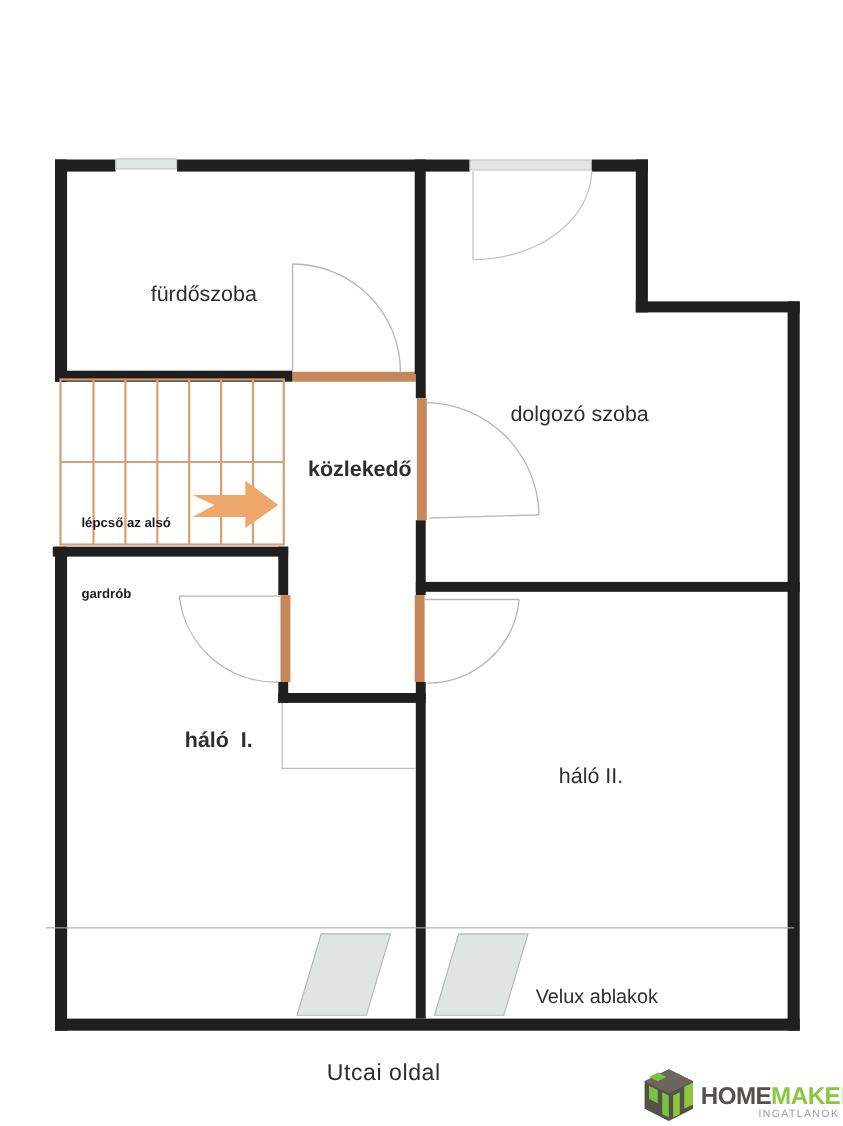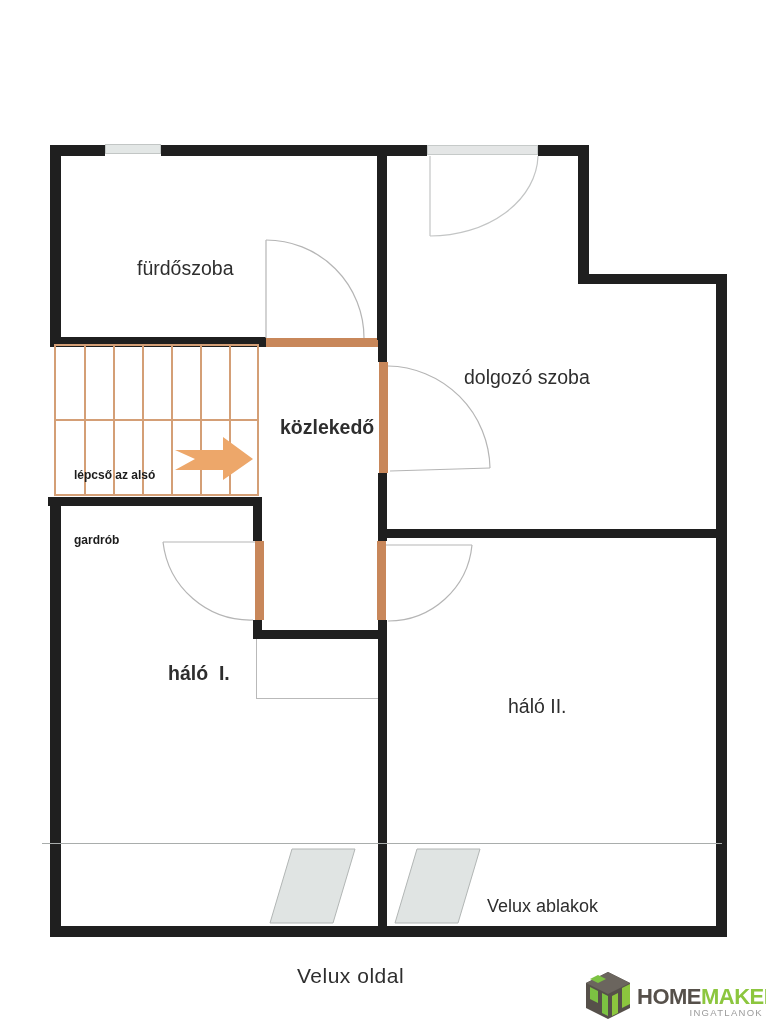--- a/index.html
+++ b/index.html
@@ -19,21 +19,21 @@
   #logo-text{position:absolute;left:637px;top:984px;font-size:22px;font-weight:bold;letter-spacing:-0.5px;white-space:nowrap;}
   #logo-tagline{position:absolute;left:660px;top:1007px;width:103px;text-align:right;font-size:9.5px;letter-spacing:1.3px;color:#9b9b9b;}
   .brand-dark{color:#56504a;text-align:right;}
   .brand-green{color:#8cc63e;}
 </style>
 </head>
 <body>
 
 <div id="plan">
 
-  <div class="titletext" style="left:297px;top:964px;">Velux oldal</div>
+  <div class="titletext" style="left:297px;top:964px;">Utcai oldal</div>
 
   <div class="wall" style="left:50px;top:145px;width:55px;height:11px;"></div>
   <div class="win" style="left:105px;top:144px;width:56px;height:10px;"></div>
   <div class="wall" style="left:161px;top:145px;width:266px;height:11px;"></div>
   <div class="lintel" style="left:427px;top:145px;width:111px;height:10px;"></div>
   <div class="wall" style="left:538px;top:145px;width:51px;height:11px;"></div>
   <div class="wall" style="left:578px;top:145px;width:11px;height:139px;"></div>
   <div class="wall" style="left:578px;top:274px;width:149px;height:10px;"></div>
   <div class="wall" style="left:716px;top:274px;width:11px;height:663px;"></div>
   <div class="wall" style="left:50px;top:926px;width:677px;height:11px;"></div>

